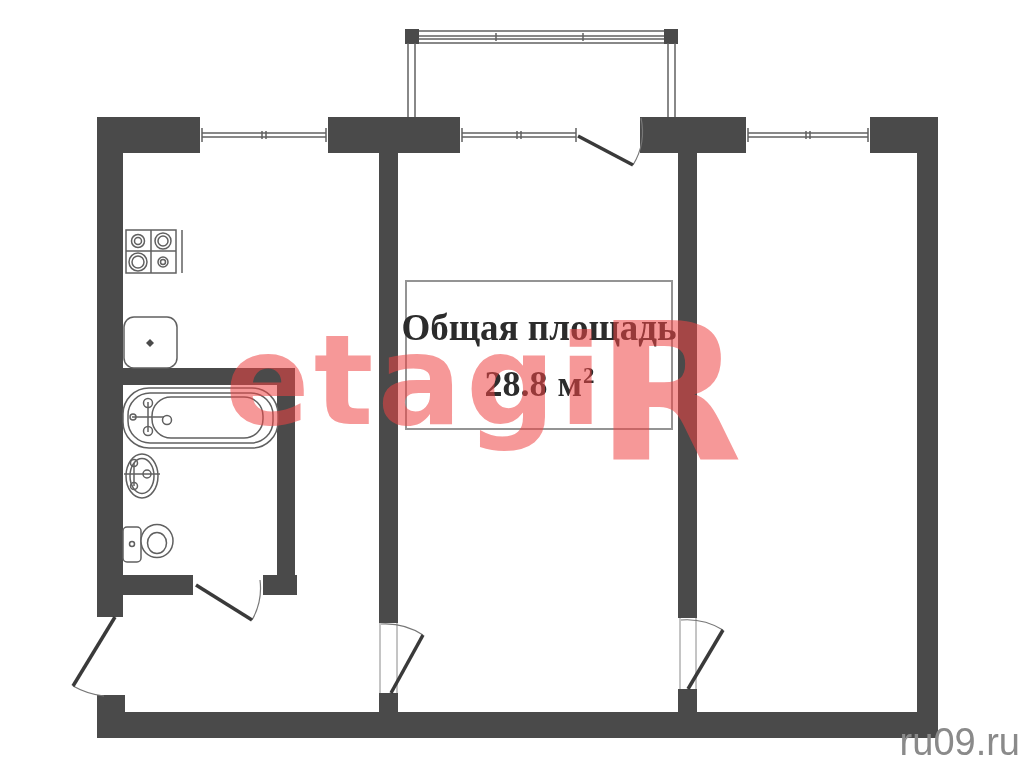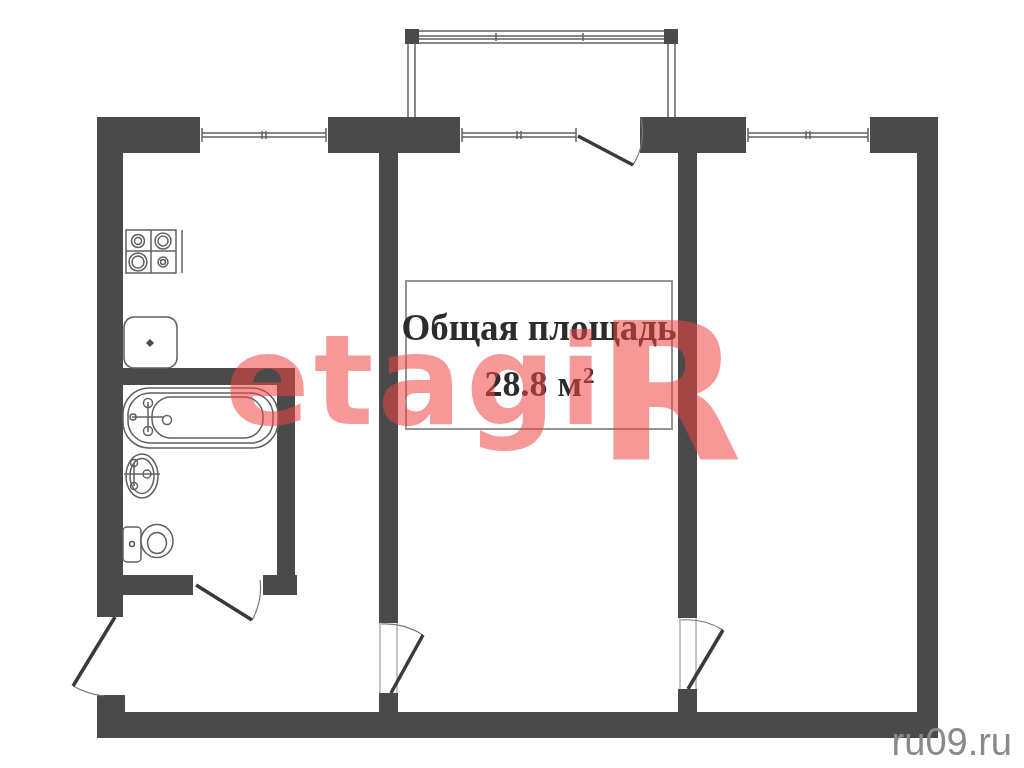--- a/index.html
+++ b/index.html
@@ -35,21 +35,21 @@
   }
   #brand-watermark .wm-text{
     position:absolute;left:225px;top:318px;
     font-size:125px;line-height:1;letter-spacing:4px;
   }
   #brand-watermark .wm-initial{
     position:absolute;left:596px;top:300px;
     font-size:190px;line-height:1;
   }
   #site-watermark{
-    position:absolute;right:12px;top:721px;z-index:50;
+    position:absolute;right:4px;top:721px;z-index:50;
     font-size:38px;color:#8a8a8a;font-family:"Liberation Sans", sans-serif;
     pointer-events:none;
   }
 </style>
 </head>
 <body>
 
 <div id="canvas">
 
   <svg id="plan-svg" width="1024" height="768" viewBox="0 0 1024 768">

